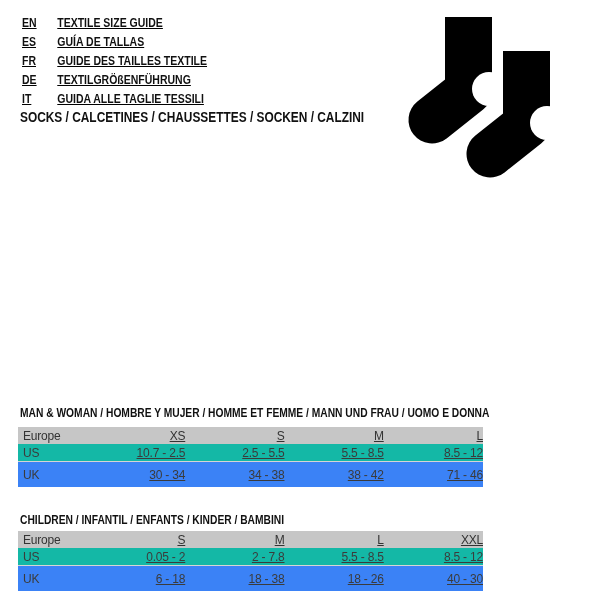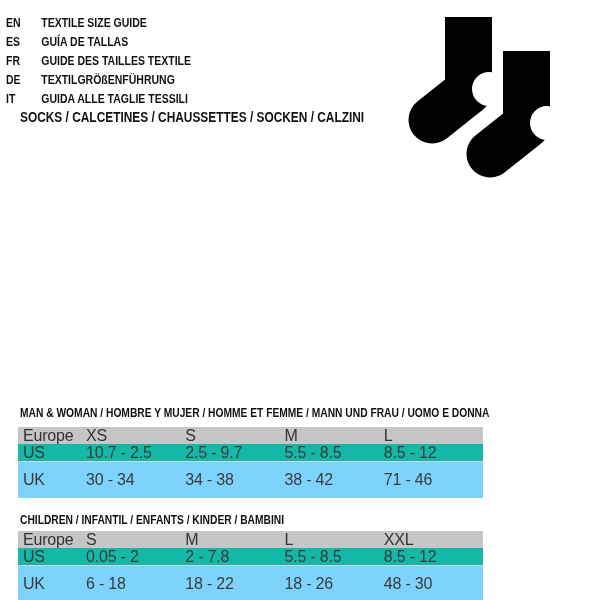--- a/index.html
+++ b/index.html
@@ -5,21 +5,21 @@
   html, body { margin: 0; padding: 0; }
   body {
     width: 600px; height: 600px;
     background: #ffffff;
     position: relative;
     font-family: "Liberation Sans", sans-serif;
     overflow: hidden;
   }
 
   
-  .lang-block { position: absolute; left: 6px; top: 13px; }
+  .lang-block { position: absolute; left: 22px; top: 13px; text-decoration: underline; }
   .lang-row {
     display: flex; height: 19px; align-items: center;
     font-weight: bold; font-size: 12.5px; color: #111;
     white-space: nowrap;
     transform: scaleX(0.84); transform-origin: left center;
   }
   .lang-code { width: 42px; flex: 0 0 42px; }
 
   
   .category-line {
@@ -35,27 +35,27 @@
   
   .table-title {
     position: absolute; left: 20px;
     font-weight: bold; font-size: 12.5px; color: #111;
     white-space: nowrap;
     transform: scaleX(0.82); transform-origin: left top;
   }
   .size-table { position: absolute; left: 18px; width: 465px; }
   .trow {
     display: flex; align-items: center;
-    font-size: 16px; color: #3b3b3b; letter-spacing: -0.2px;
+    font-size: 12px; color: #3b3b3b; letter-spacing: -0.2px;
   }
   .thead   { height: 17px; background: #c6c6c6; color: #333; }
   .trow-us { height: 17px; background: #14b8a6; border-bottom: 1px solid #d5d5d5; }
-  .trow-uk { height: 36px; background: #7dd3fc; }
+  .trow-uk { height: 25px; background: #3b82f6; }
   .c0   { width: 63px; flex: 0 0 63px; padding-left: 5px; text-align: left; }
-  .cell { flex: 1 1 0; text-align: left; }
+  .cell { flex: 1 1 0; text-align: right; text-decoration: underline; }
 </style>
 </head>
 <body>
 
 <div class="lang-block">
   <div class="lang-row">
     <span class="lang-code">EN</span>
     <span class="lang-label">TEXTILE SIZE GUIDE</span>
   </div>
   <div class="lang-row">
@@ -100,21 +100,21 @@
   <div class="trow thead">
     <div class="c0">Europe</div>
     <div class="cell">XS</div>
     <div class="cell">S</div>
     <div class="cell">M</div>
     <div class="cell">L</div>
   </div>
   <div class="trow trow-us">
     <div class="c0">US</div>
     <div class="cell">10.7 - 2.5</div>
-    <div class="cell">2.5 - 9.7</div>
+    <div class="cell">2.5 - 5.5</div>
     <div class="cell">5.5 - 8.5</div>
     <div class="cell">8.5 - 12</div>
   </div>
   <div class="trow trow-uk">
     <div class="c0">UK</div>
     <div class="cell">30 - 34</div>
     <div class="cell">34 - 38</div>
     <div class="cell">38 - 42</div>
     <div class="cell">71 - 46</div>
   </div>
@@ -132,17 +132,17 @@
   <div class="trow trow-us">
     <div class="c0">US</div>
     <div class="cell">0.05 - 2</div>
     <div class="cell">2 - 7.8</div>
     <div class="cell">5.5 - 8.5</div>
     <div class="cell">8.5 - 12</div>
   </div>
   <div class="trow trow-uk">
     <div class="c0">UK</div>
     <div class="cell">6 - 18</div>
-    <div class="cell">18 - 22</div>
+    <div class="cell">18 - 38</div>
     <div class="cell">18 - 26</div>
-    <div class="cell">48 - 30</div>
+    <div class="cell">40 - 30</div>
   </div>
 </div>
 
 </body></html>

